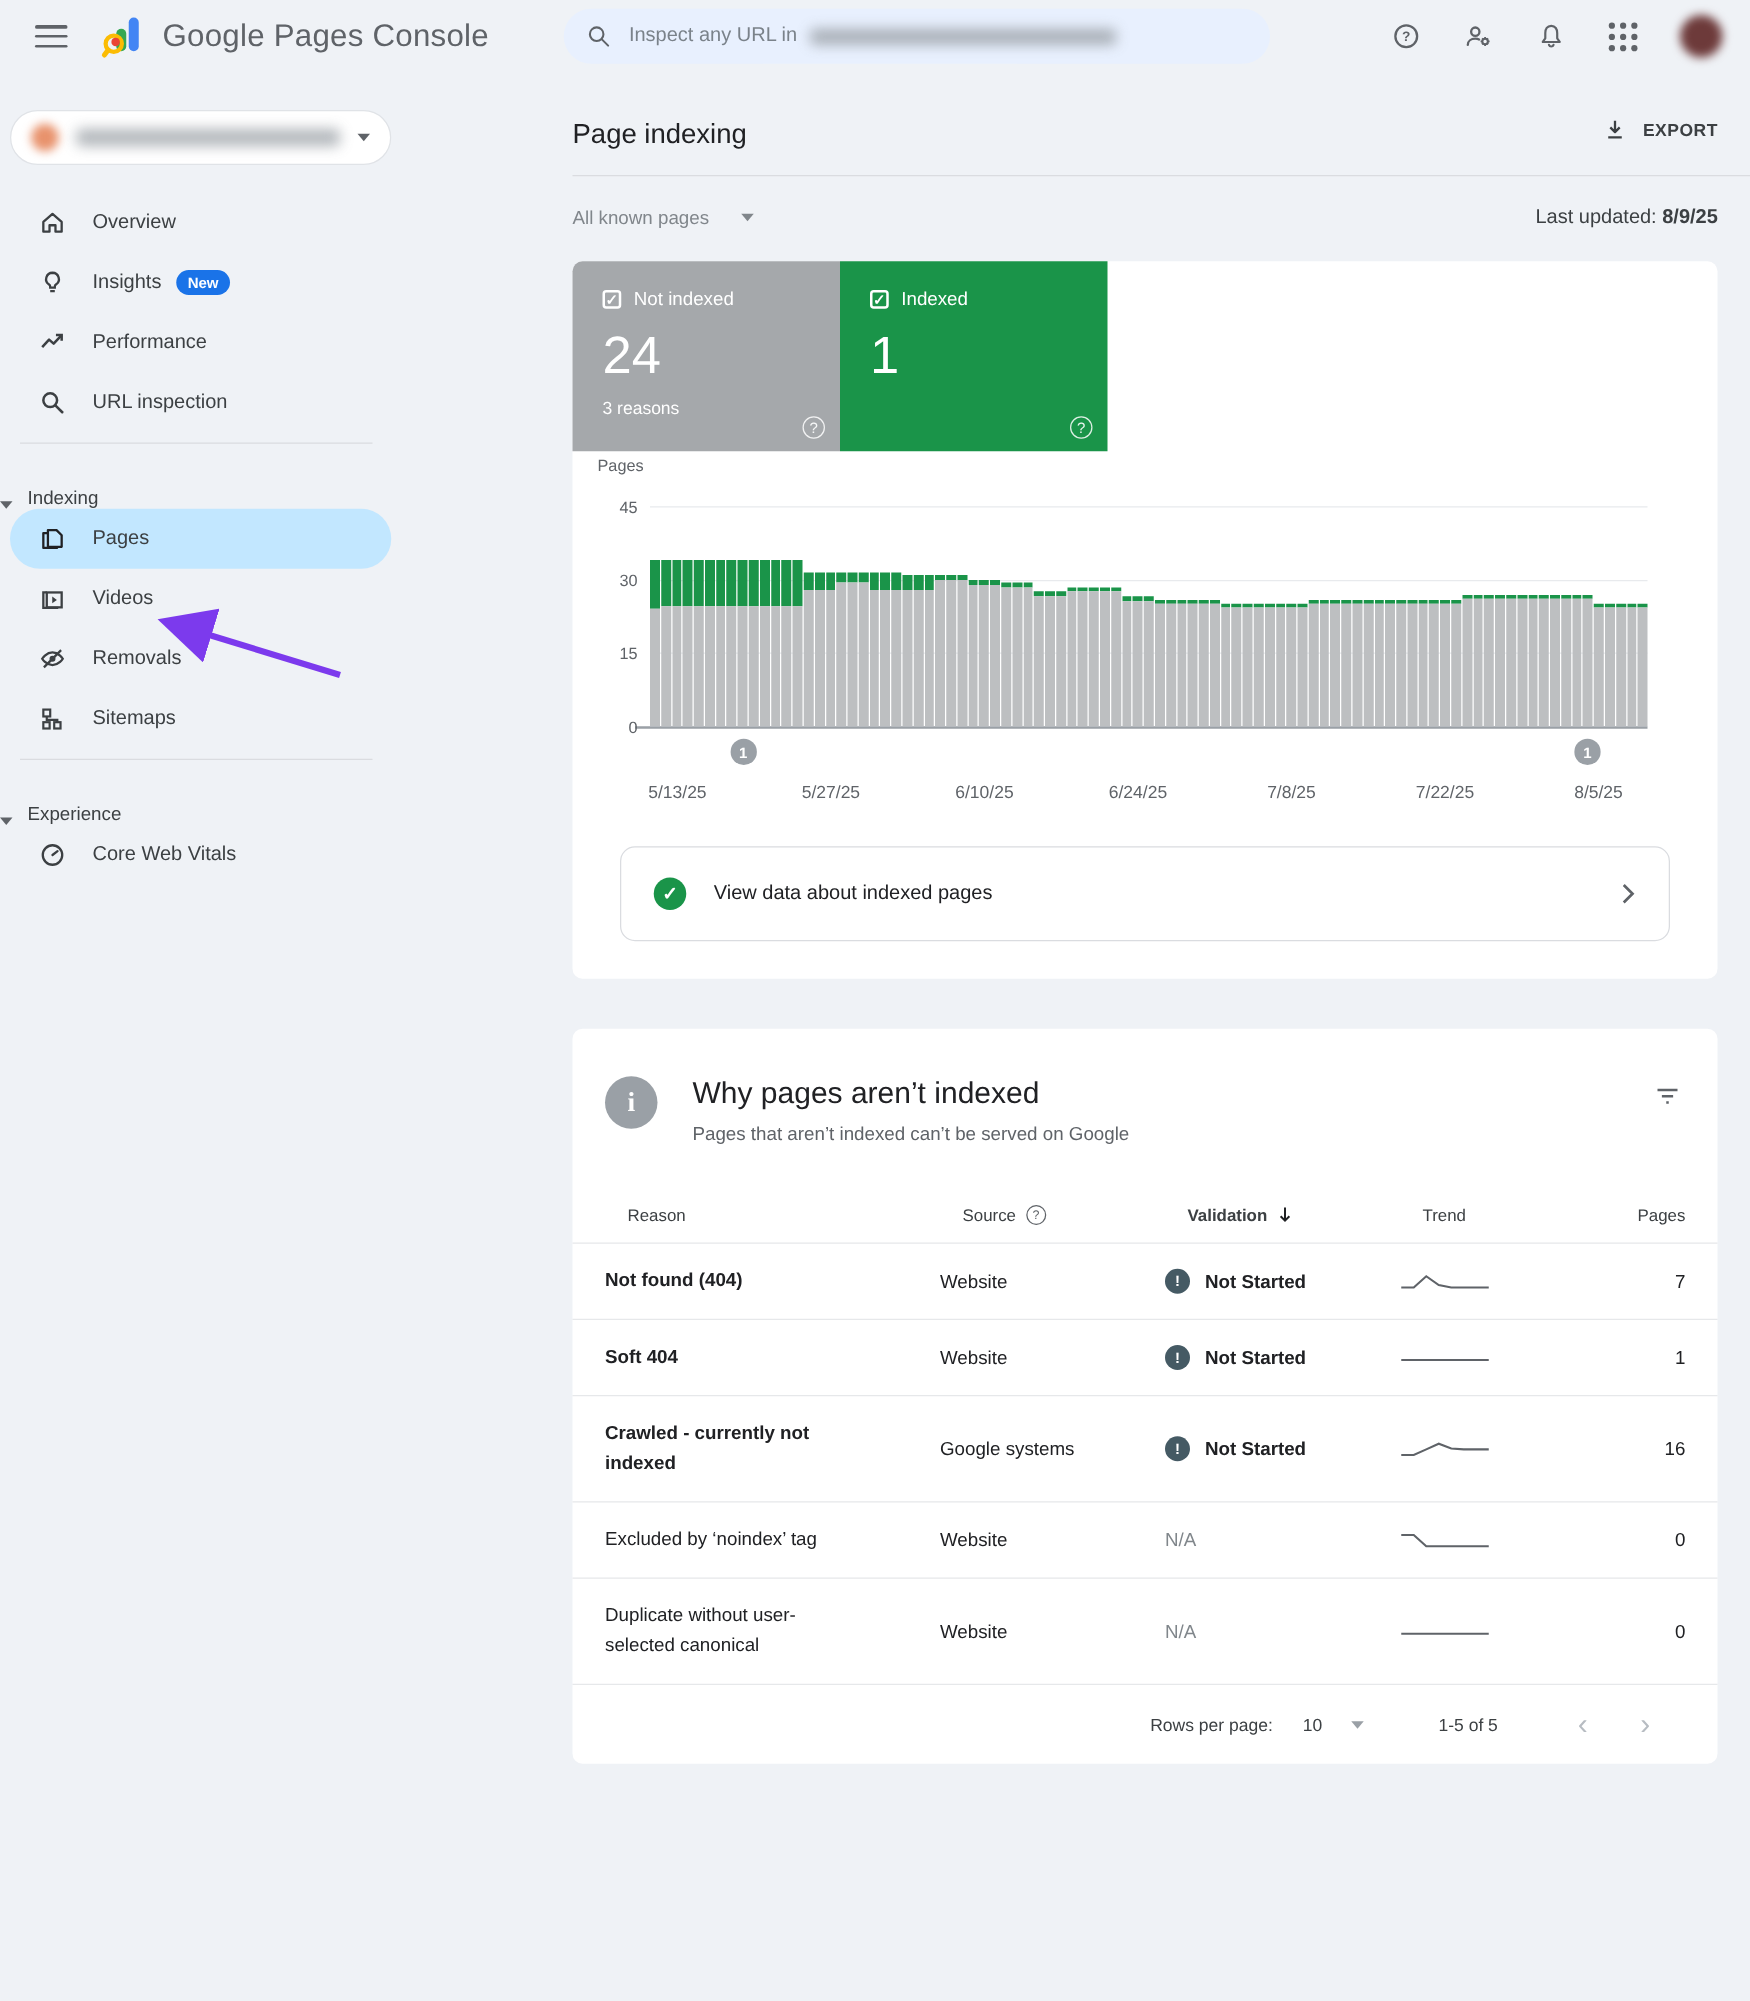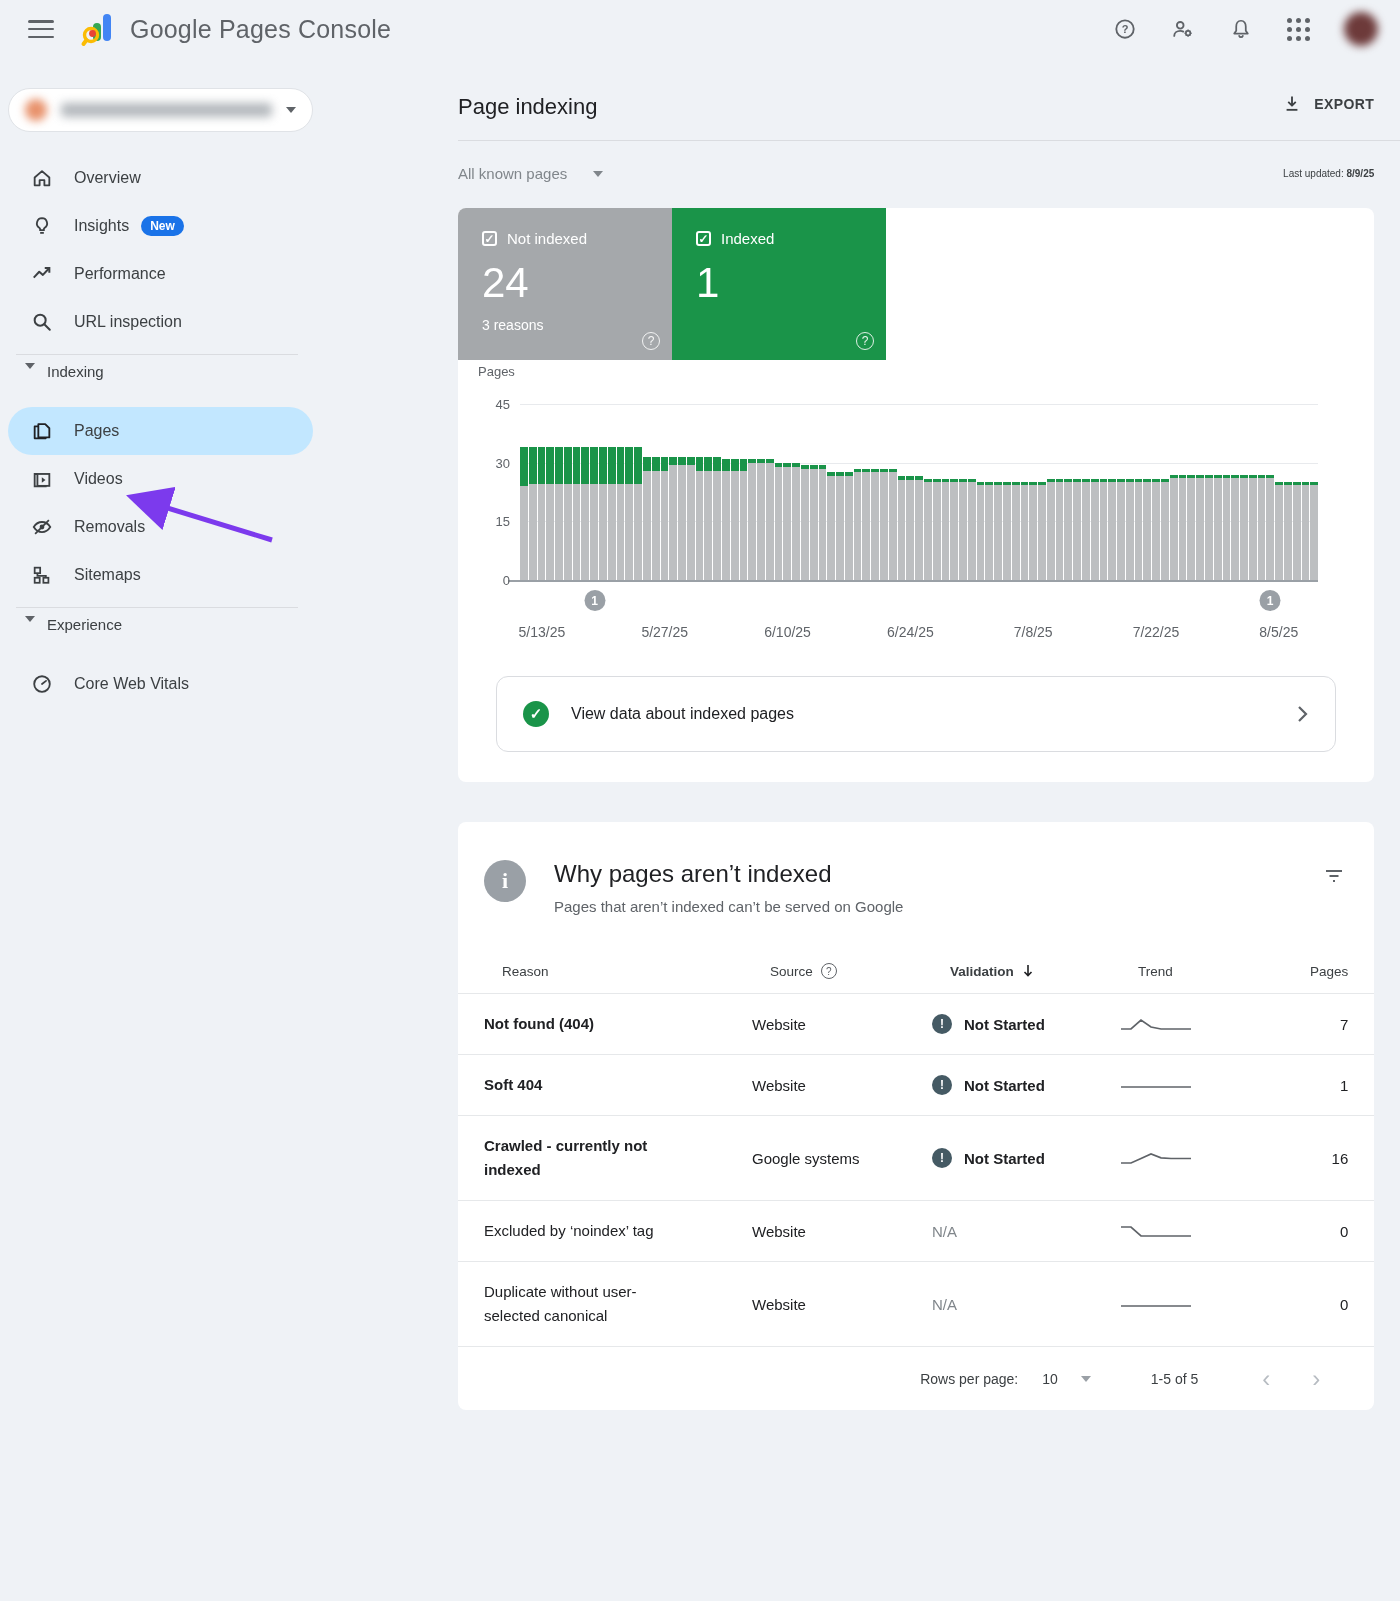--- a/index.html
+++ b/index.html
@@ -35,34 +35,34 @@
   
   .property { margin:30px 0 0 8px; width:305px; height:44px; background:#fff; border:1px solid #e0e3e7; border-radius:22px; display:flex; align-items:center; padding:0 16px; cursor:pointer; }
   .property .pavatar { width:22px; height:22px; border-radius:50%; background:#e8926c; filter:blur(4px); }
   .property .pname { flex:1; height:14px; margin:0 14px; background:#9aa0a6; opacity:.75; }
   .caret-down { width:0; height:0; border-left:5px solid transparent; border-right:5px solid transparent; border-top:6px solid #5f6368; }
   nav.sidenav { margin-top:22px; }
   .nav-item { height:48px; display:flex; align-items:center; padding-left:30px; cursor:pointer; font-size:16px; color:#3c4043; }
   .nav-item .nicon { width:24px; display:flex; justify-content:center; margin-right:20px; flex:0 0 24px; }
   .badge-new { background:#1a73e8; color:#fff; font-size:12px; font-weight:bold; border-radius:10px; padding:3px 9px; margin-left:12px; }
   .side-divider { height:1px; background:#dadce0; margin:8px 16px 8px 16px; width:282px; }
-  .section-head { height:44px; display:flex; align-items:flex-start; padding-left:25px; font-size:15px; color:#3c4043; cursor:pointer; }
+  .section-head { height:44px; display:flex; align-items:flex-end; font-size:15px; color:#3c4043; cursor:pointer; }
   .section-head .tri { width:0; height:0; border-left:5px solid transparent; border-right:5px solid transparent; border-top:6px solid #5f6368; margin-right:12px; }
   .nav-item.selected { background:#c2e7ff; border-radius:24px; width:305px; margin-left:8px; padding-left:22px; }
   .arrow-overlay { position:absolute; left:100px; top:418px; pointer-events:none; }
 
   
   .title-row { display:flex; align-items:flex-start; padding:36px 44px 0 0; }
   .page-title { font-size:22px; font-weight:400; color:#202124; }
   .export-btn { margin-left:auto; display:flex; align-items:center; gap:12px; background:none; border:none; cursor:pointer; font-family:inherit; font-size:14px; font-weight:bold; letter-spacing:.4px; color:#3c4043; }
   .main-divider { height:1px; background:#dadce0; margin-top:20px; }
   .filter-row { display:flex; align-items:center; margin-top:24px; padding-right:44px; }
   .scope { display:flex; align-items:center; gap:26px; color:#80868b; font-size:15px; cursor:pointer; }
   .scope .caret-down { border-top-color:#80868b; }
-  .updated { margin-left:auto; font-size:10px; color:#3c4043; }
+  .updated { margin-left:auto; font-size:16px; color:#3c4043; }
   .updated b { font-weight:bold; }
 
   
   .panel { background:#fff; border-radius:8px; margin-right:44px; }
   .panel.summary { margin-top:26px; padding-bottom:26px; }
   .cards { display:flex; }
   .card { width:214px; height:152px; color:#fff; padding:22px 24px; position:relative; cursor:pointer; }
   .card.gray { background:#a5a8ab; border-top-left-radius:8px; }
   .card.green { background:#1a9449; }
   .card-top { display:flex; align-items:center; gap:10px; font-size:15px; }
@@ -133,20 +133,28 @@
     </button>
   <div class="logo-wrap">
     <svg width="40" height="40" viewBox="0 0 40 40">
       <rect x="23" y="5" width="8" height="27" rx="4" fill="#4285f4"></rect>
       <rect x="13" y="14" width="8" height="18" rx="4" fill="#34a853"></rect>
       <circle cx="11" cy="26" r="6.5" fill="none" stroke="#fbbc04" stroke-width="3.4"></circle>
       <line x1="6.5" y1="31" x2="3.5" y2="35" stroke="#fbbc04" stroke-width="4" stroke-linecap="round"></line>
       <circle cx="12.5" cy="24.5" r="3.4" fill="#ea4335"></circle>
     </svg>
     <span class="logo-text">Google Pages Console</span>
+  </div>
+  <div class="searchbar">
+    <svg width="20" height="20" viewBox="0 0 24 24">
+      <circle cx="10" cy="10" r="6.5" fill="none" stroke="#5f6368" stroke-width="2"></circle>
+      <line x1="15" y1="15" x2="21" y2="21" stroke="#5f6368" stroke-width="2" stroke-linecap="round"></line>
+    </svg>
+    <span class="stext">Inspect any URL in</span>
+    <span class="blur-chip" style="width:245px;height:13px;background:#9aa0a6;margin-left:10px;opacity:.8;"></span>
   </div>
   <div class="top-icons">
     <span class="tool-icon">
       <svg width="22" height="22" viewBox="0 0 24 24">
           <circle cx="12" cy="12" r="9.5" fill="none" stroke="#5f6368" stroke-width="2"></circle>
           <text x="12" y="16.4" text-anchor="middle" font-size="12" font-weight="bold" fill="#5f6368" font-family="Liberation Sans, sans-serif">?</text>
         </svg>
     </span>
     <span class="tool-icon">
       <svg width="26" height="24" viewBox="0 0 26 24">

